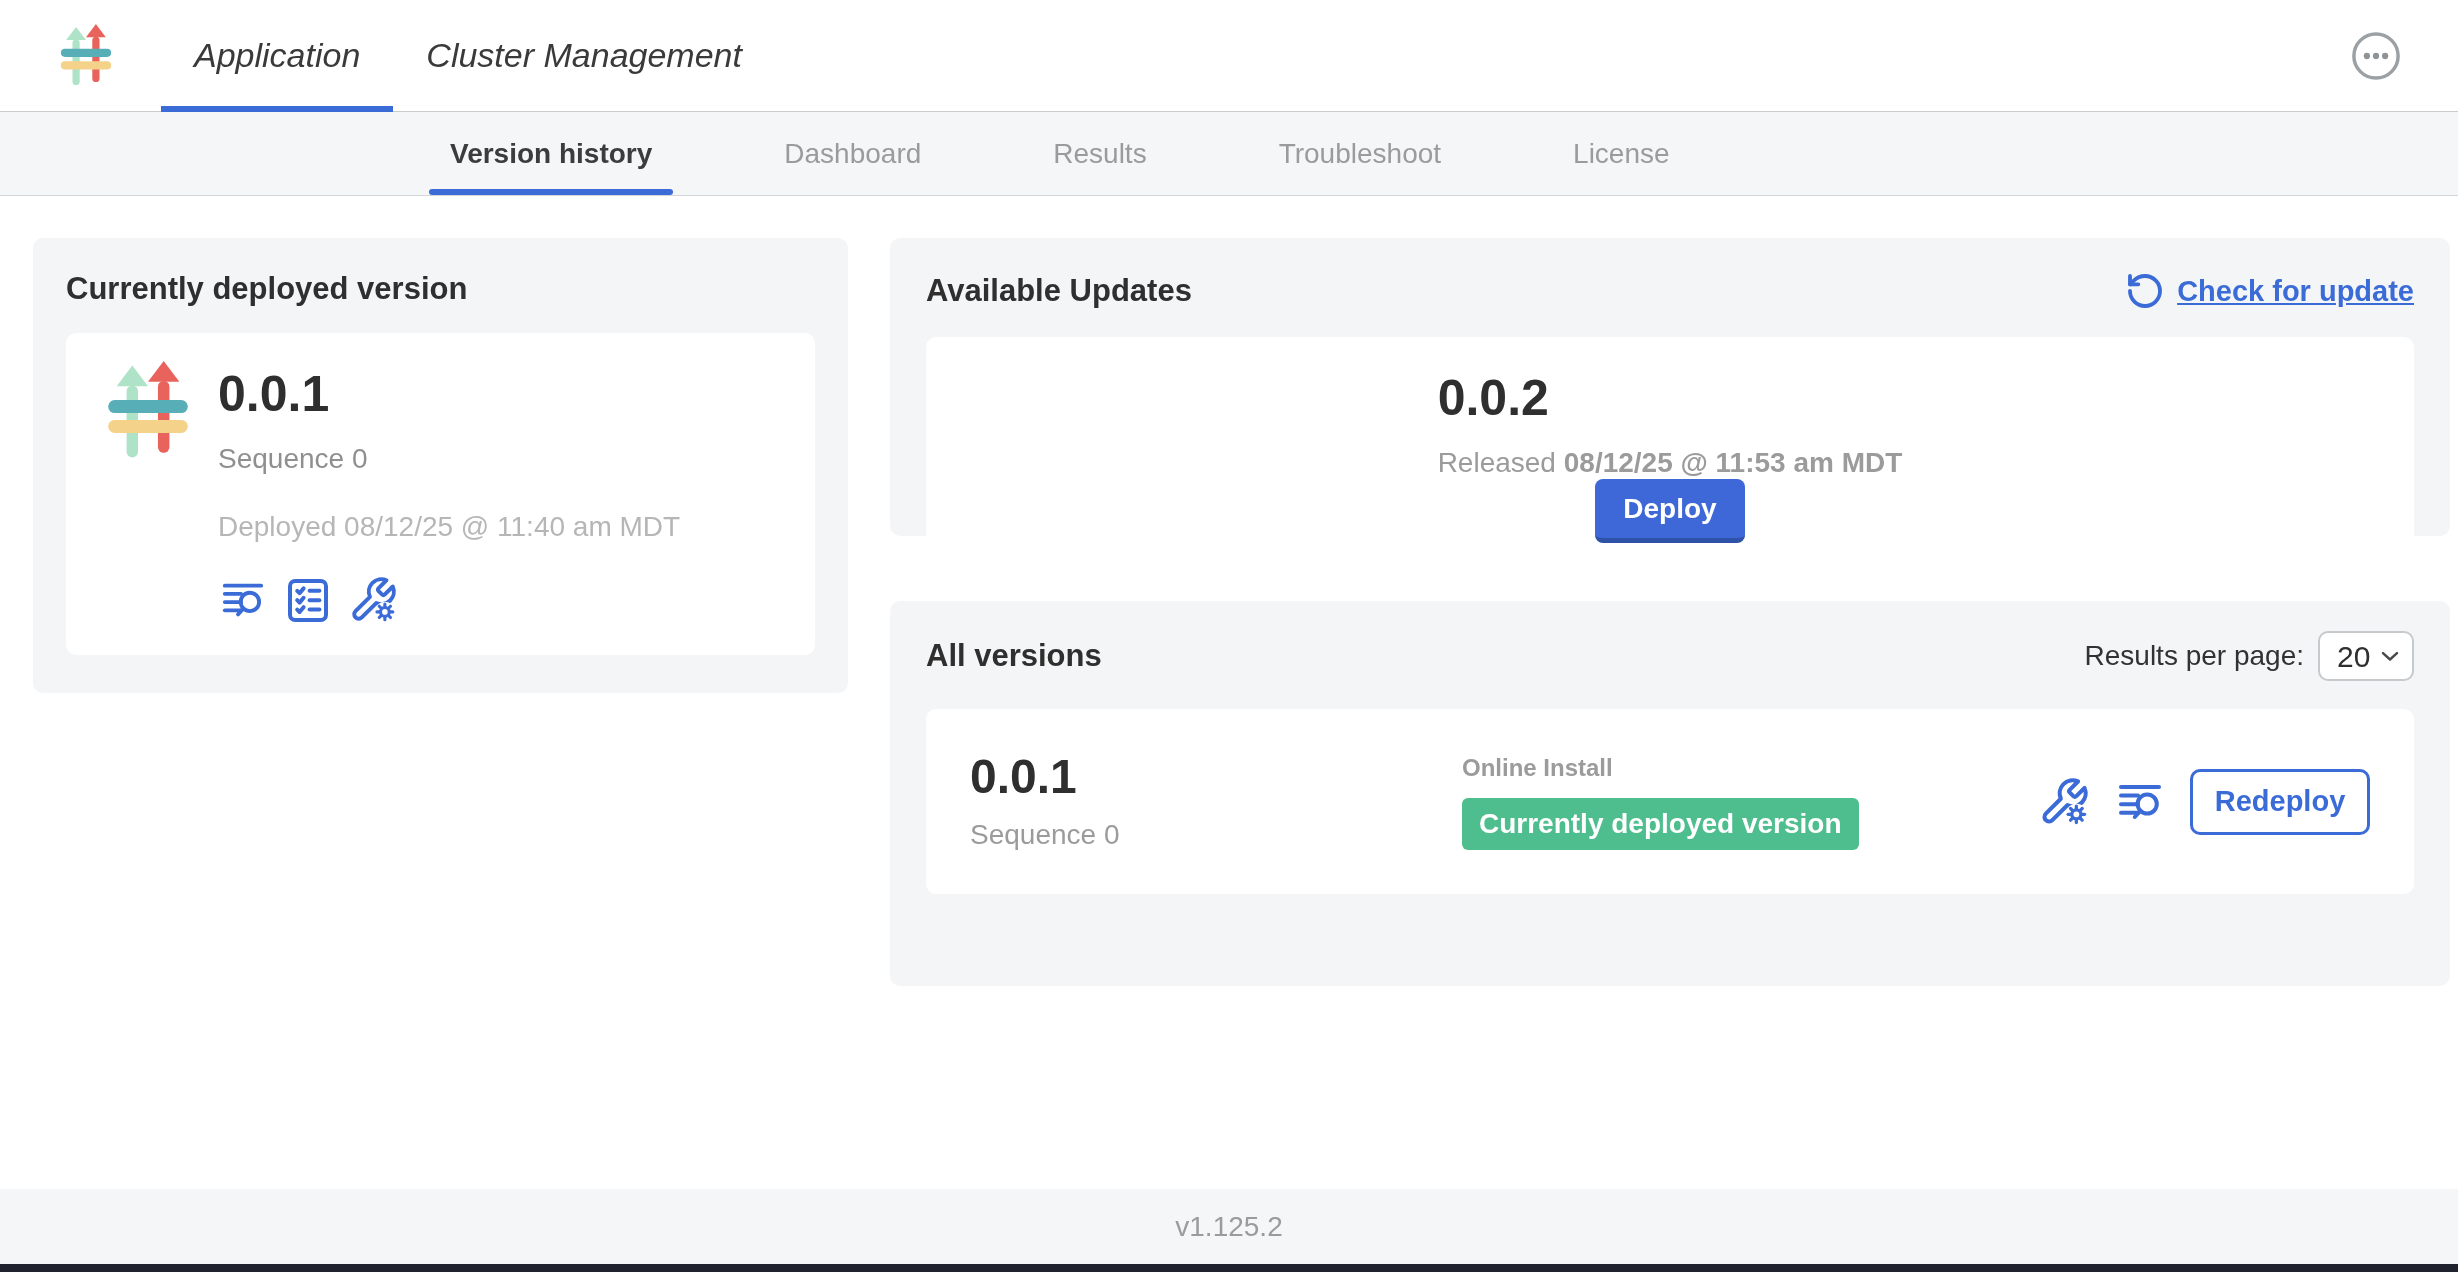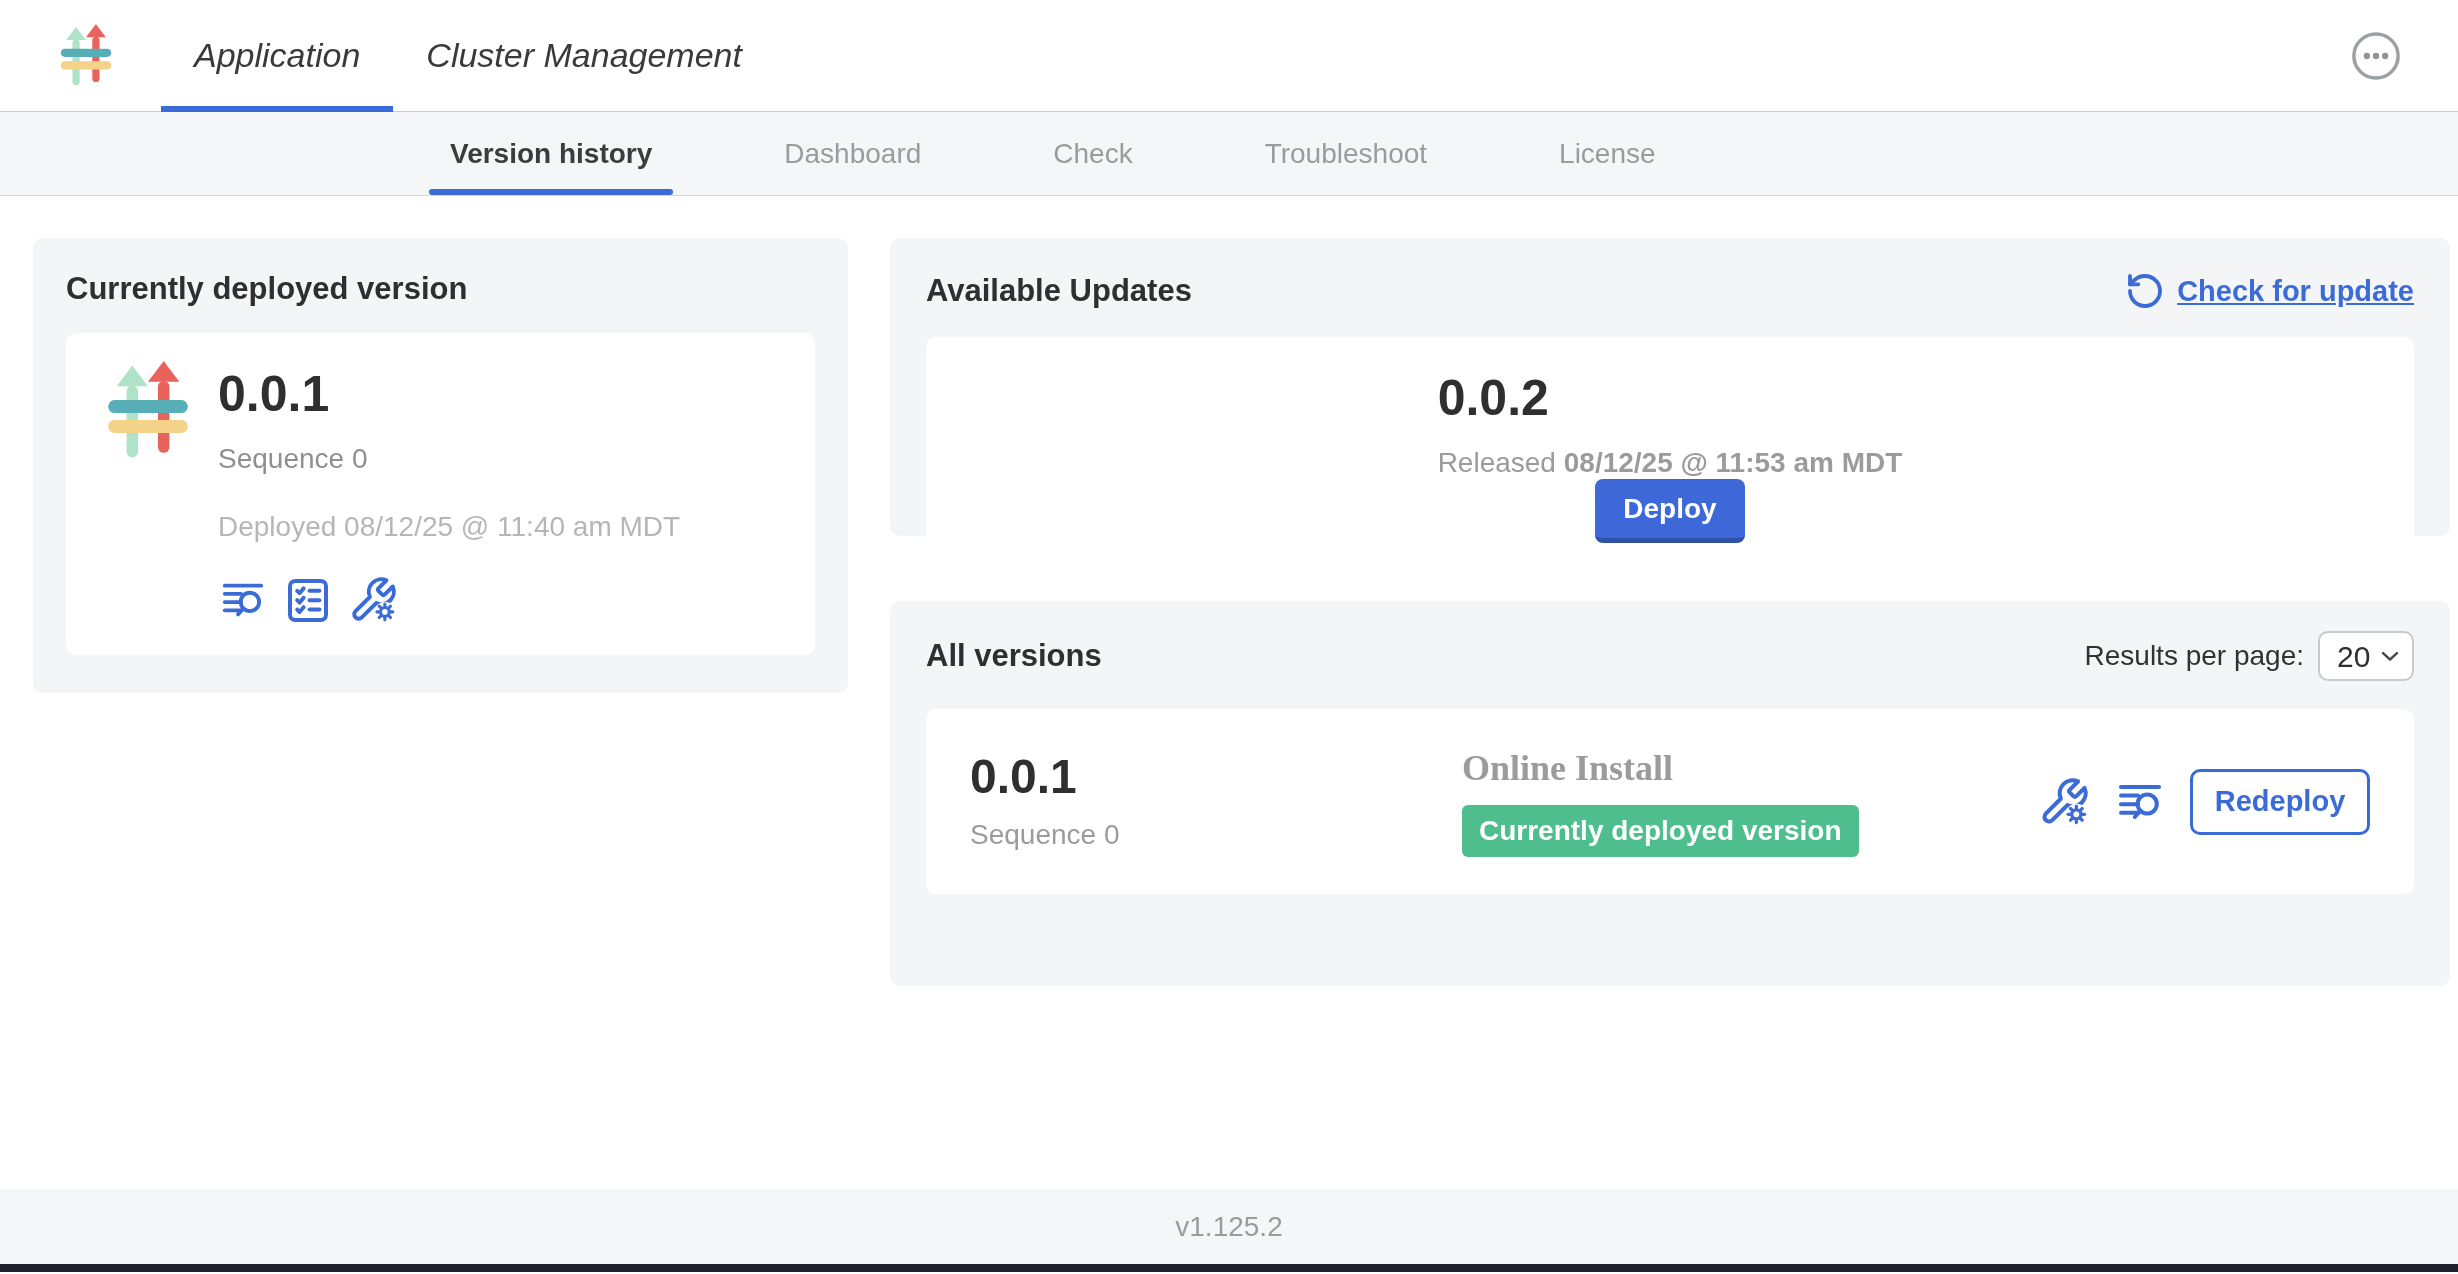--- a/index.html
+++ b/index.html
@@ -63,21 +63,21 @@
   .rpp{display:flex;align-items:center;gap:14px;font-size:28px;color:var(--dark);}
   .select-wrap{position:relative;}
   .rpp select{width:96px;height:50px;border:2px solid #c6cacc;border-radius:10px;background:#fff;font-size:30px;color:#2f2f2f;padding:0 34px 0 17px;appearance:none;-webkit-appearance:none;font-family:inherit;cursor:pointer;}
   .select-chevron{position:absolute;right:10px;top:50%;transform:translateY(-50%);pointer-events:none;}
 
   .version-row{margin-top:28px;height:185px;padding:0 44px;display:flex;align-items:center;}
   .vr-left{width:492px;flex:none;}
   .vr-version{font-size:48px;font-weight:800;color:#2f2f2f;line-height:1;}
   .vr-seq{margin-top:18px;font-size:28px;color:var(--gray);}
   .vr-mid{flex:1;min-width:0;}
-  .install-type{font-size:36px;font-weight:700;color:var(--gray);font-family:Liberation Serif, serif;}
+  .install-type{font-size:24px;font-weight:700;color:var(--gray);}
   .badge{display:inline-block;margin-top:16px;background:var(--green);color:#fff;font-size:28px;font-weight:600;padding:10px 17px;border-radius:6px;}
   .vr-actions{display:flex;align-items:center;gap:24px;flex:none;}
   .btn-redeploy{width:180px;height:66px;background:#fff;border:3px solid var(--blue);border-radius:10px;color:var(--blue);font-size:29px;font-weight:700;font-family:inherit;cursor:pointer;}
 
   
   .appfooter{height:75px;background:var(--band-bg);display:flex;align-items:center;justify-content:center;font-size:28px;color:var(--gray);}
   .bottom-strip{height:8px;background:#20232d;}
 
   .icon-btn{background:none;border:none;padding:0;cursor:pointer;}
 </style>
@@ -105,21 +105,21 @@
       <circle cx="7.8" cy="12" r="1.45" fill="#8f9396"></circle>
       <circle cx="12" cy="12" r="1.45" fill="#8f9396"></circle>
       <circle cx="16.2" cy="12" r="1.45" fill="#8f9396"></circle>
     </svg>
   </button>
 </header>
 
 <nav class="subnav">
   <button class="subnav-tab active">Version history</button>
   <button class="subnav-tab">Dashboard</button>
-  <button class="subnav-tab">Check</button>
+  <button class="subnav-tab">Results</button>
   <button class="subnav-tab">Troubleshoot</button>
   <button class="subnav-tab">License</button>
 </nav>
 
 <main>
 
   <section class="card deployed-card">
     <h2 class="card-title">Currently deployed version</h2>
     <div class="white-card deployed-inner">
       <svg width="92" height="101" viewBox="0 0 60 66">

